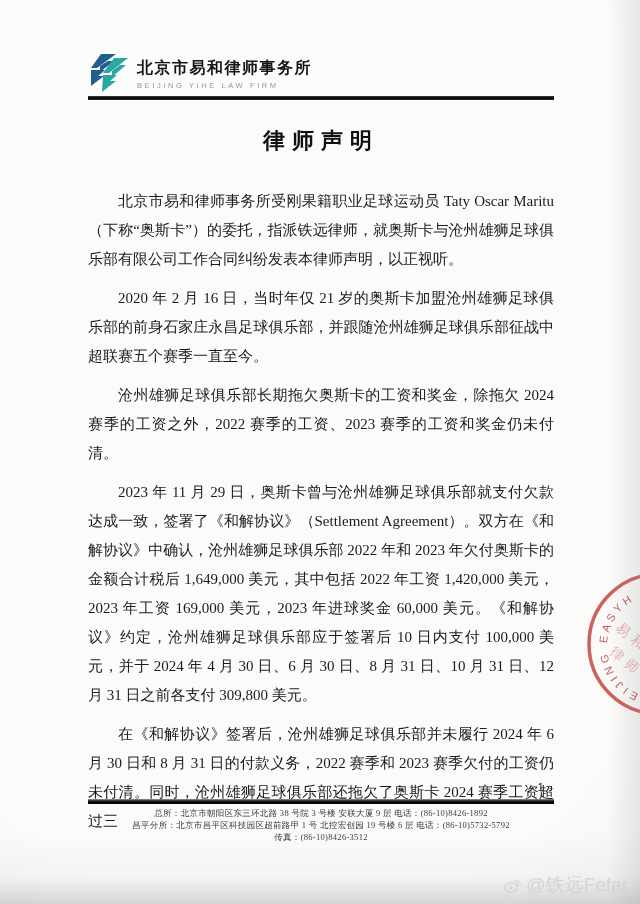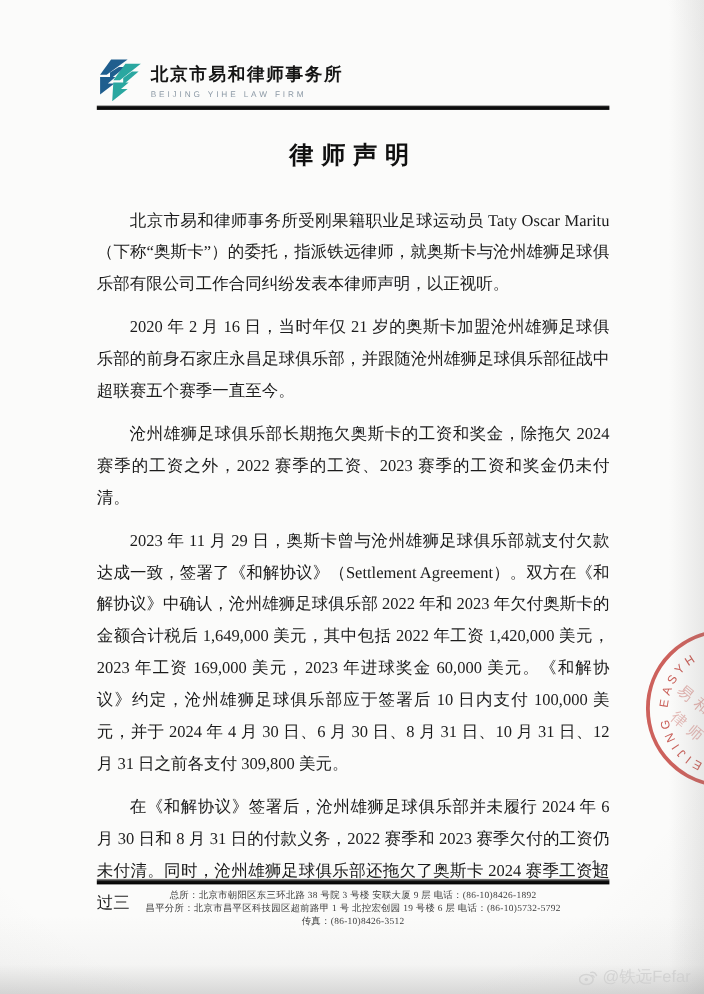--- a/index.html
+++ b/index.html
@@ -46,21 +46,21 @@
   .addresses{position:absolute;left:48px;top:807px;width:546px;text-align:center;
            font-size:8.5px;line-height:12px;color:#3a3a3a;letter-spacing:0.3px;}
 
   
   .seal{position:absolute;left:575px;top:557px;width:180px;height:180px;z-index:4;}
   .seal .inner{filter:blur(0.5px);}
 
   
   .watermark{position:absolute;right:12px;bottom:6px;display:flex;align-items:center;gap:4px;
              color:#cdcdcd;opacity:0.75;z-index:6;
-             font-family:"Liberation Sans","DejaVu Sans",sans-serif;font-size:15px;}
+             font-family:"Liberation Sans","DejaVu Sans",sans-serif;font-size:19px;}
 </style>
 </head>
 <body>
 
 <div class="doc">
 
   <div class="brand">
     <svg class="logo" viewBox="0 0 42 40">
 
       <g fill="#1f5e8e">

